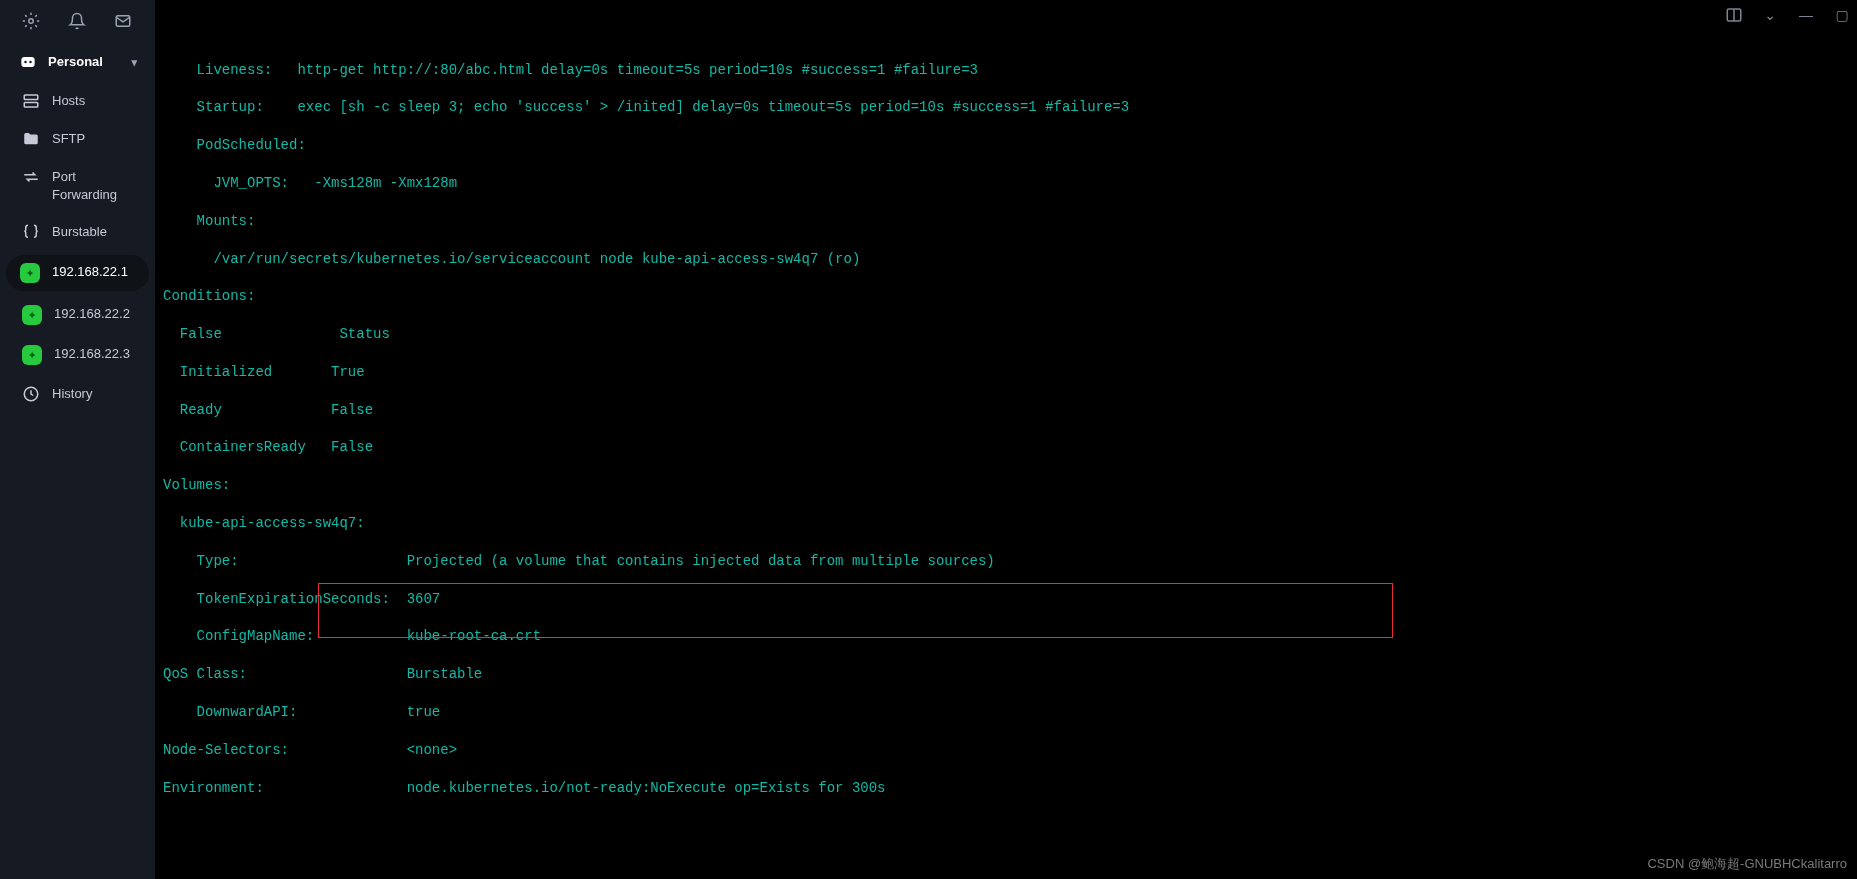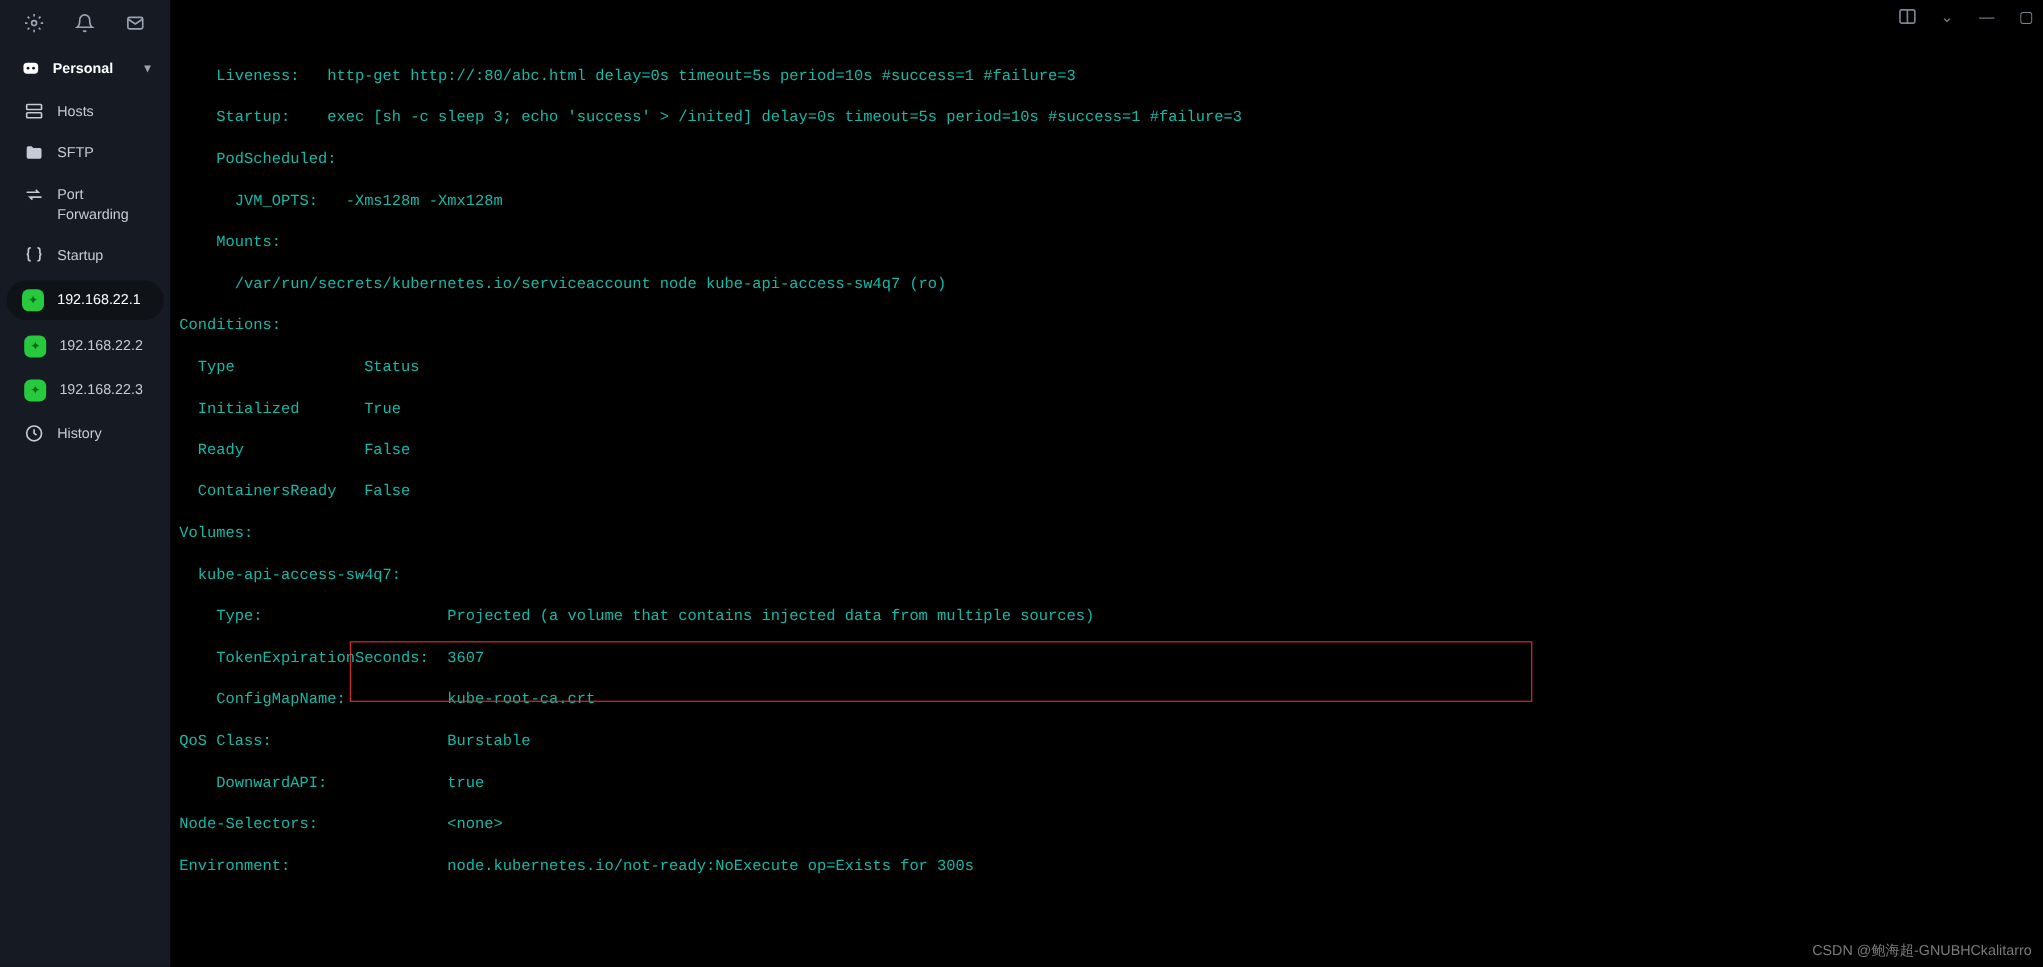--- a/index.html
+++ b/index.html
@@ -162,21 +162,21 @@
         </svg>
       </span>
     <span>Port Forwarding</span>
   </div>
   <div class="nav-item">
     <span class="nav-icon">
         <svg viewBox="0 0 24 24" fill="none" stroke="currentColor" stroke-width="2">
           <path d="M8 3c-2 0-3 1-3 3v3c0 1-1 2-2 2 1 0 2 1 2 2v3c0 2 1 3 3 3m8-16c2 0 3 1 3 3v3c0 1 1 2 2 2-1 0-2 1-2 2v3c0 2-1 3-3 3"></path>
         </svg>
       </span>
-    <span>Startup</span>
+    <span>Burstable</span>
   </div>
 
   <div class="nav-item active">
     <span class="dot-green">✦</span>
     <span>192.168.22.1</span>
   </div>
   <div class="nav-item">
     <span class="dot-green">✦</span>
     <span>192.168.22.2</span>
   </div>
@@ -207,21 +207,21 @@
     <span>▢</span>
   </div>
 
 <div class="line">    Liveness:   http-get http://:80/abc.html delay=0s timeout=5s period=10s #success=1 #failure=3</div>
 <div class="line">    Startup:    exec [sh -c sleep 3; echo 'success' &gt; /inited] delay=0s timeout=5s period=10s #success=1 #failure=3</div>
 <div class="line">    PodScheduled:</div>
 <div class="line">      JVM_OPTS:   -Xms128m -Xmx128m</div>
 <div class="line">    Mounts:</div>
 <div class="line">      /var/run/secrets/kubernetes.io/serviceaccount node kube-api-access-sw4q7 (ro)</div>
 <div class="line">Conditions:</div>
-<div class="line">  Type              Status</div>
+<div class="line">  False              Status</div>
 <div class="line">  Initialized       True</div>
 <div class="line">  Ready             False</div>
 <div class="line">  ContainersReady   False</div>
 <div class="line">Volumes:</div>
 <div class="line">  kube-api-access-sw4q7:</div>
 <div class="line">    Type:                    Projected (a volume that contains injected data from multiple sources)</div>
 <div class="line">    TokenExpirationSeconds:  3607</div>
 <div class="line">    ConfigMapName:           kube-root-ca.crt</div>
 <div class="line">QoS Class:                   Burstable</div>
 <div class="line">    DownwardAPI:             true</div>

